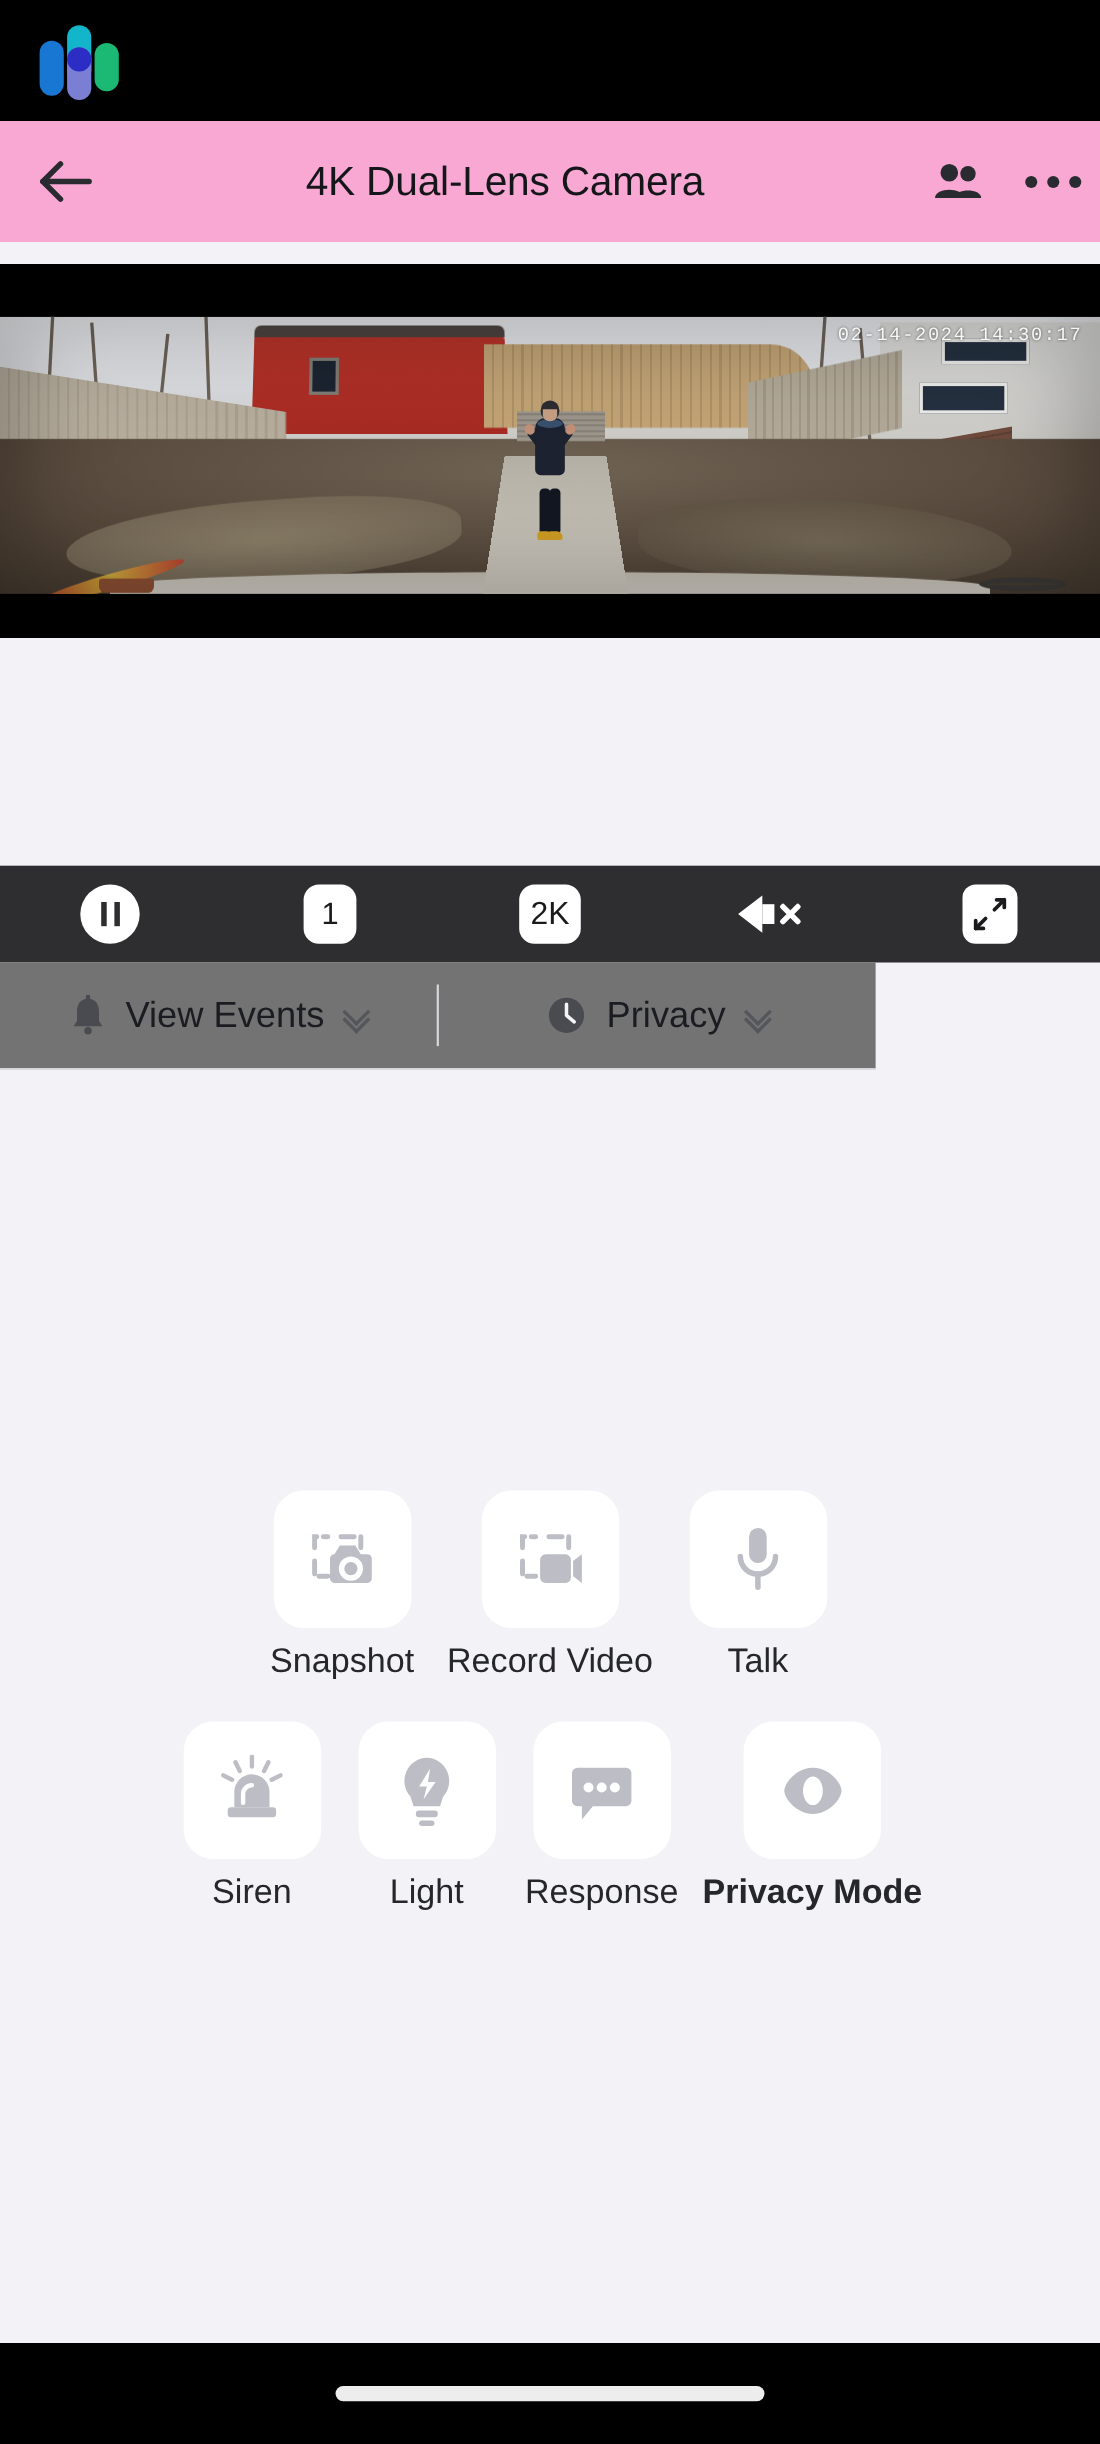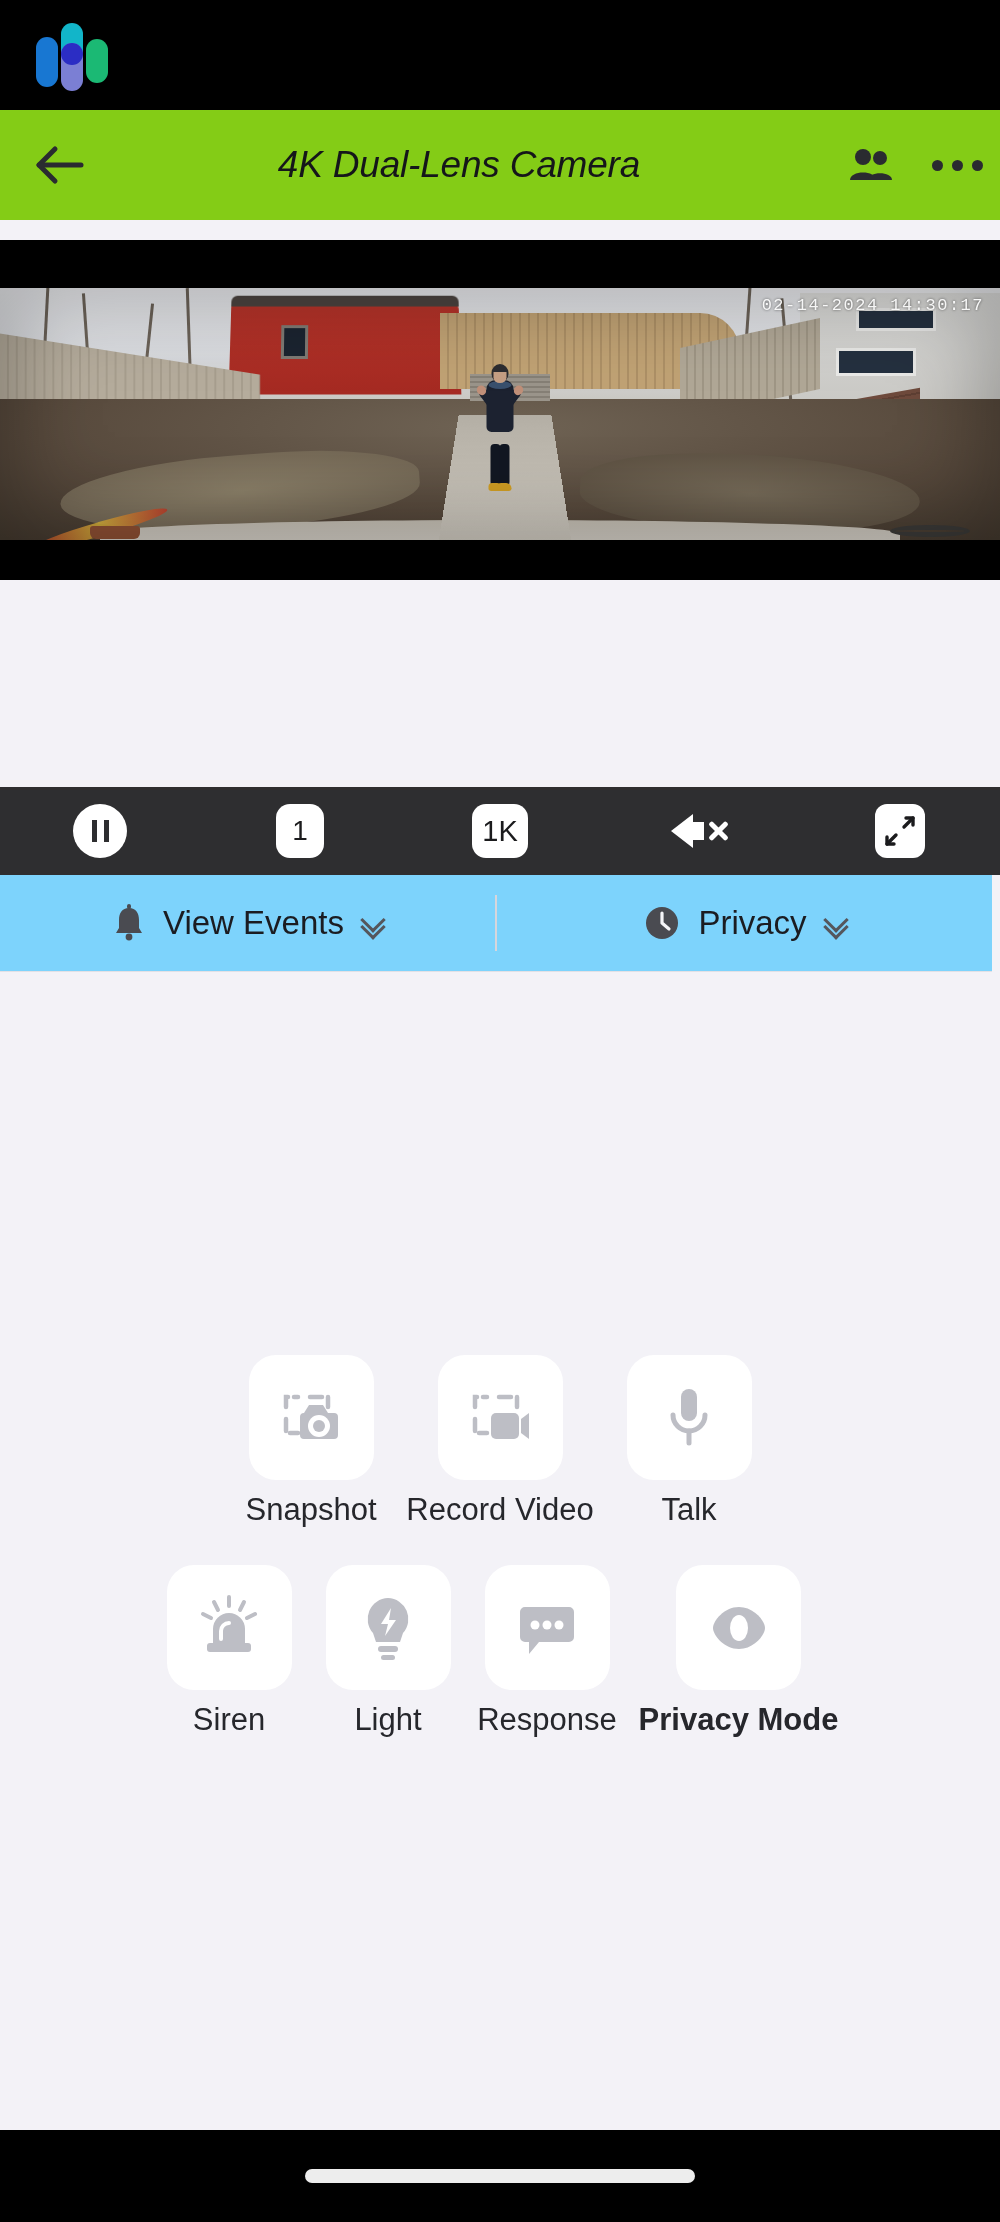--- a/index.html
+++ b/index.html
@@ -20,21 +20,21 @@
   .logo .bar { position:absolute; border-radius:14px; }
   .logo .b1 { left:2px;  top:20px; width:22px; height:50px; background:#1877D2; }
   .logo .b2 { left:27px; top:6px;  width:22px; height:52px; background:#12B5C9; }
   .logo .b3 { left:27px; top:26px; width:22px; height:48px; background:#7B7FD4; }
   .logo .b4 { left:27px; top:26px; width:22px; height:22px; background:#2B2DC4; border-radius:50%; }
   .logo .b5 { left:52px; top:22px; width:22px; height:44px; background:#1BB974; }
 
   
   .header {
     position:absolute; top:110px; left:0; width:1000px; height:110px;
-    background:#84cc16; display:flex; align-items:center;font-style:italic;
+    background:#f9a8d4; display:flex; align-items:center;
   }
   .hdr-back { width:120px; display:flex; align-items:center; justify-content:center; cursor:pointer; }
   .hdr-title {
     flex:1; text-align:center; font-size:37px; color:#15161A;
     font-weight:400; letter-spacing:-0.2px; padding-right:30px;
   }
   .hdr-icon { width:86px; display:flex; align-items:center; justify-content:center; cursor:pointer; }
   .dots { display:flex; gap:9px; }
   .dots i { width:11px; height:11px; border-radius:50%; background:#2A2B30; display:block; }
 
@@ -209,22 +209,22 @@
     content:""; position:absolute; left:10px; top:0; width:5px; height:24px; background:#fff; border-radius:2px;
   }
   .xmark:before { transform:rotate(45deg); }
   .xmark:after  { transform:rotate(-45deg); }
   .expand {
     width:50px; height:54px; border-radius:12px; background:#fff; position:relative;
   }
 
   
   .tabs {
-    position:absolute; top:875px; left:0; width:992px; height:97px;
-    background:#7dd3fc; display:flex; align-items:center;
+    position:absolute; top:875px; left:0; width:796px; height:97px;
+    background:#737373; display:flex; align-items:center;
     border-bottom:1px solid #E2E1E6;
     text-align:center;
   }
   .tab { flex:1; display:flex; align-items:center; justify-content:center; gap:17px; cursor:pointer; }
   .tab-label { font-size:33px; color:#1b1c21; }
   .tab-sep { width:2px; height:56px; background:#D7D6DC; }
   .chev { display:inline-block; width:22px; height:22px; position:relative; }
   .chev:before,.chev:after {
     content:""; position:absolute; left:3px; width:15px; height:15px;
     border-right:3px solid #55565c; border-bottom:3px solid #55565c;
@@ -366,21 +366,21 @@
         <span class="pause-bars">
             <i></i>
             <i></i>
           </span>
       </div>
     </div>
     <div class="ctl">
       <div class="btn-sq small">1</div>
     </div>
     <div class="ctl">
-      <div class="btn-sq">1K</div>
+      <div class="btn-sq">2K</div>
     </div>
     <div class="ctl">
       <span class="mute">
         <span class="spk"></span>
           <span class="xmark"></span>
       </span>
     </div>
     <div class="ctl">
       <div class="expand">
         <svg width="50" height="54" viewBox="0 0 50 54">

